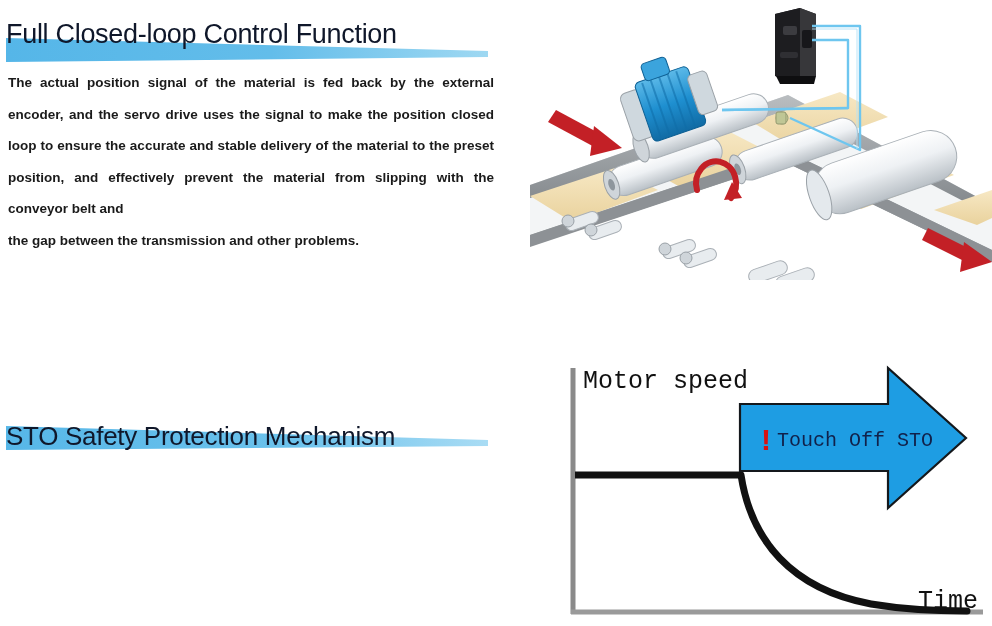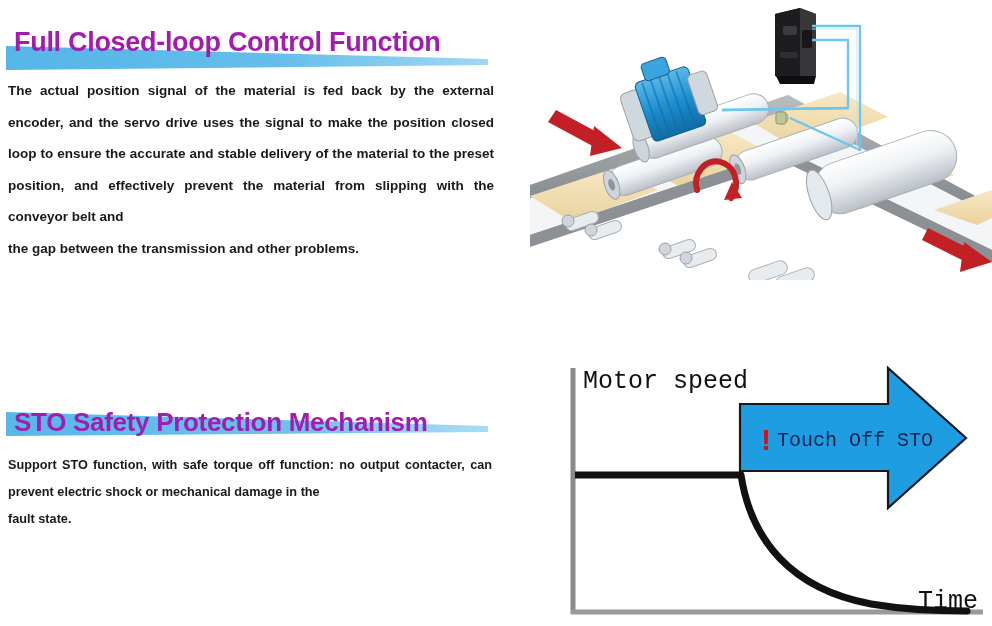--- a/index.html
+++ b/index.html
@@ -8,42 +8,42 @@
     background:#ffffff;
     font-family:"Liberation Sans", sans-serif;
     overflow:hidden;
     position:relative;
   }
   .page{position:relative;width:992px;height:626px;}
 
   
   .block{position:absolute;}
   #block-closedloop{left:0px;top:14px;width:500px;}
-  #block-sto{left:0px;top:396px;width:500px;}
+  #block-sto{left:0px;top:418px;width:500px;}
 
   .heading-wrap{position:relative;height:44px;}
   #block-sto .heading-wrap{height:40px;}
 
   .heading-band{
     position:absolute;left:6px;
     width:482px;height:24px;
     pointer-events:none;
   }
   #block-closedloop .heading-band{top:24px;}
   #block-sto .heading-band{top:8px;}
   .heading-band svg{display:block;width:100%;height:100%;}
 
   .heading-text{
     position:relative;
-    margin:8px;padding:0 0 0 6px;
+    margin:0;padding:0 0 0 6px;
     font-family:"Liberation Sans", sans-serif;
-    font-weight:bold;
+    font-weight:normal;
     font-size:27px;
     letter-spacing:-0.3px;
-    color:#a21caf;
+    color:#0f172a;
     line-height:40px;
     white-space:nowrap;
   }
   #block-sto .heading-text{font-size:26px;line-height:36px;}
 
   .body-text{
     margin:4px;
     padding:0 2px 0 4px;
     font-family:"Liberation Sans", sans-serif;
     font-weight:bold;
@@ -119,21 +119,20 @@
               <stop offset="0%" stop-color="#57b7e8"></stop>
               <stop offset="60%" stop-color="#6cc2ec"></stop>
               <stop offset="100%" stop-color="#a9dcf4"></stop>
             </linearGradient>
           </defs>
           <path d="M0,0 L482,14 L482,20 L0,24 Z" fill="url(#bandGrad2)"></path>
         </svg>
       </div>
       <h1 class="heading-text">STO Safety Protection Mechanism</h1>
     </div>
-    <p class="body-text"><span>Support STO function, with safe torque off function: no output contacter, can prevent electric shock or mechanical damage in the</span> <span class="lastline">fault state.</span></p>
   </section>
 
   <figure id="illustration" style="margin:0;">
     <svg width="462" height="280" viewBox="0 0 462 280" aria-hidden="true">
       <defs>
         <linearGradient id="beltGrad" x1="0" y1="0" x2="0" y2="1">
           <stop offset="0%" stop-color="#b9bdc0"></stop>
           <stop offset="100%" stop-color="#7e8387"></stop>
         </linearGradient>
         <linearGradient id="rollerGrad" x1="0" y1="0" x2="0" y2="1">

